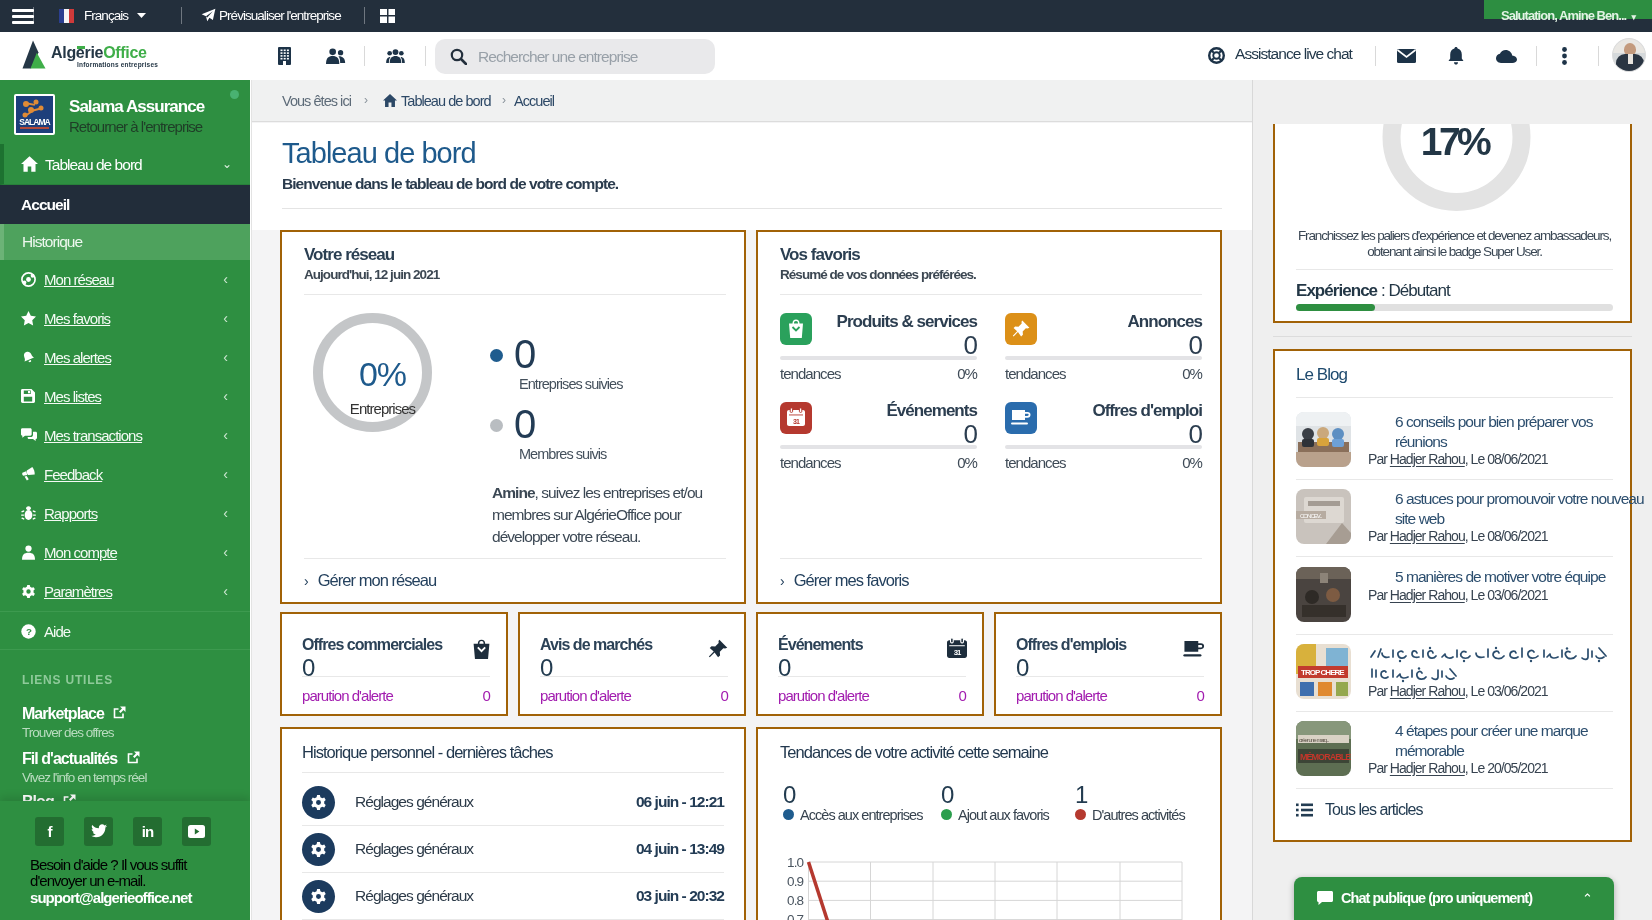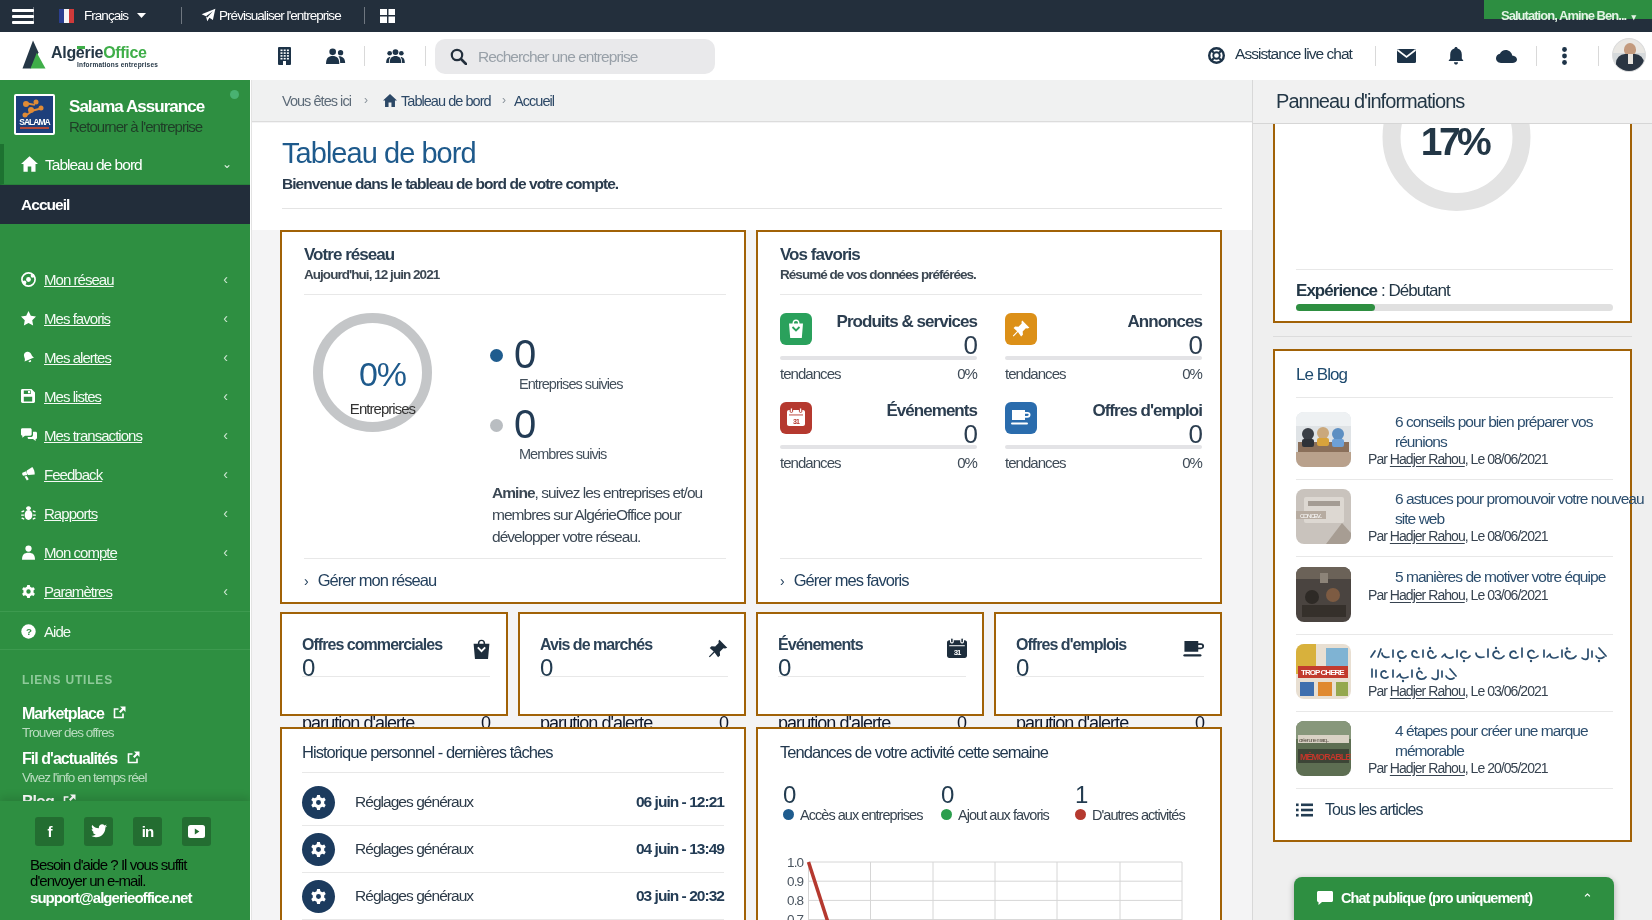--- a/index.html
+++ b/index.html
@@ -51,21 +51,21 @@
 .tile { position:absolute; width:32px; height:32px; border-radius:6px; }
 .t-title { position:absolute; font-size:17px; font-weight:bold; color:#2c3e50; text-align:right; }
 .t-zero { position:absolute; font-size:26px; color:#2c3e50; text-align:right; }
 .t-bar { position:absolute; height:4px; background:#e3e3e6; border-radius:2px; }
 .t-lab { position:absolute; font-size:15px; color:#3f4b57; }
 .t-pct { position:absolute; font-size:15px; color:#3f4b57; text-align:right; }
 
 
 .s-title { position:absolute; font-size:16px; font-weight:bold; color:#2c4257; }
 .s-zero { position:absolute; font-size:24px; color:#233c50; }
-.s-par { position:absolute; font-size:18px; color:#0f172a;margin-top:26px; }
+.s-par { position:absolute; font-size:15px; color:#a21caf; }
 
 
 #rpanel { position:absolute; left:1252px; top:80px; width:400px; height:840px; background:#efefef; border-left:1px solid #d8d8d8; }
 #rhead { position:absolute; left:0; top:0; width:400px; height:44px; background:#f1f1f1; border-bottom:1px solid #d6d6d6; }
 #rhead span { position:absolute; left:23px; top:10px; font-size:20px; color:#233746; }
 #chatbar { position:absolute; left:41px; top:797px; width:320px; height:43px; background:#2e8f41; border-radius:8px 8px 0 0; box-shadow:0 2px 6px rgba(0,0,0,0.3); color:#fff;padding-left:40px; }
 .bthumb { position:absolute; left:21px; width:55px; height:55px; border-radius:8px; overflow:hidden; }
 .btitle { position:absolute; left:93px; width:256px; font-size:15.5px; color:#2c4e6e; line-height:19.5px;margin-left:27px; }
 .bmeta { position:absolute; left:93px; font-size:14px; color:#374350; }
 .bmeta u { text-underline-offset:2px; }
@@ -227,20 +227,23 @@
           <path fill="#fff" d="M12 0 L24 11 L20.5 11 L20.5 22 L14.5 22 L14.5 14.5 L9.5 14.5 L9.5 22 L3.5 22 L3.5 11 L0 11 Z"></path>
         </svg>
       <div class="abs" style="left:41px;top:0;line-height:41px;font-size:15.5px;color:#fff">Tableau de bord</div>
       <div class="abs" style="right:19px;top:0;line-height:41px;font-size:12px;color:#dff0e2">⌄</div>
     </div>
 
     <div class="abs" style="left:0;top:105px;width:250px;height:39px;background:#222d3a">
       <div class="abs" style="left:21px;top:0;line-height:39px;font-size:15.5px;font-weight:bold;color:#fff">Accueil</div>
     </div>
 
+    <div class="abs" style="left:0;top:144px;width:250px;height:36px;background:#4ea25d;border-left:4px solid #6cb377">
+      <div class="abs" style="left:18px;top:0;line-height:36px;font-size:15.5px;color:#eef8ef">Historique</div>
+    </div>
 
     <div class="sb-item" style="top:180px">
       <svg class="ic" width="15" height="15" viewBox="0 0 20 20">
           <circle cx="10" cy="10" r="8.8" fill="none" stroke="#fff" stroke-width="2.2"></circle>
           <circle cx="10" cy="10" r="3.2" fill="#fff"></circle>
           <circle cx="15.5" cy="5" r="2.6" fill="#fff"></circle>
           <circle cx="4.5" cy="14" r="2.6" fill="#fff"></circle>
         </svg>
       <div class="tx">Mon réseau</div>
         <div class="chev">‹</div>
@@ -554,29 +557,27 @@
           <text x="45" y="175.9">0.8</text>
           <text x="45" y="195.1">0.7</text>
           <text x="45" y="214.3">0.6</text>
         </g>
         <line x1="50.5" y1="133" x2="112.5" y2="325" stroke="#b5392f" stroke-width="3.5"></line>
       </svg>
     </div>
   </div>
 
   <div id="rpanel">
-    <div id="rhead">
-        <span>Panneau d'informations</span>
-      </div>
 
     <div class="card" style="left:20px;top:44px;width:359px;height:199px;border-top:none">
       <svg class="abs" style="left:0;top:0" width="359" height="135">
         <circle cx="181.5" cy="13" r="65" fill="none" stroke="#e3e3e3" stroke-width="18"></circle>
       </svg>
       <div class="abs" style="left:0;top:-4px;width:359px;text-align:center;font-size:39px;font-weight:bold;color:#233746;letter-spacing:-0.09em">17%</div>
+      <div class="abs" style="left:0;top:104px;width:359px;text-align:center;font-size:13.5px;color:#3a4754;line-height:15.5px;white-space:nowrap;letter-spacing:-0.085em">Franchissez les paliers d'expérience et devenez ambassadeurs,<br>obtenant ainsi le badge Super User.</div>
       <div class="cdiv" style="left:21px;top:145px;width:317px"></div>
       <div class="abs" style="left:21px;top:157px;font-size:17px;color:#233746"><b>Expérience</b> : Débutant</div>
       <div class="abs" style="left:21px;top:180px;width:317px;height:7px;border-radius:4px;background:#e0e0e0"></div>
       <div class="abs" style="left:21px;top:180px;width:79px;height:7px;border-radius:4px;background:#2e8f41"></div>
     </div>
     <div class="abs" style="left:20px;top:256px;width:359px;height:1px;background:#dcdcdc"></div>
 
     <div class="card" style="left:20px;top:269px;width:359px;height:493px;font-size:0">
       <div class="abs" style="left:21px;top:14px;font-size:17px;color:#1e4a6e">Le Blog</div>
       <div class="cdiv" style="left:21px;top:46px;width:317px"></div>

